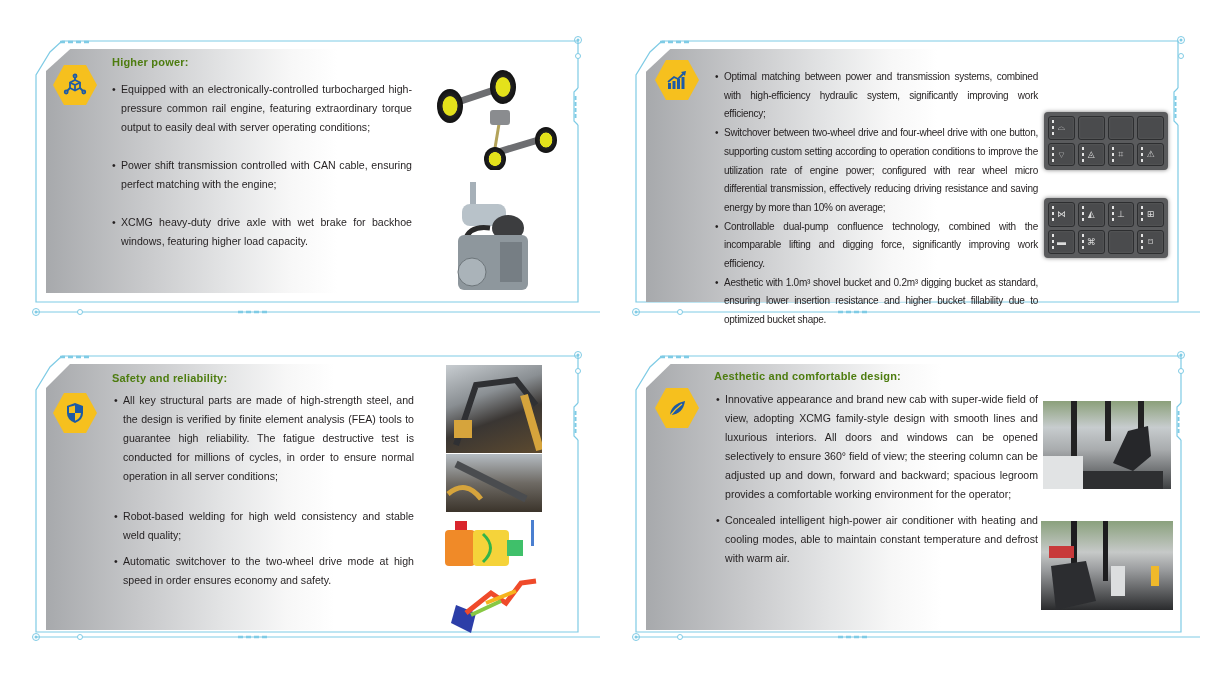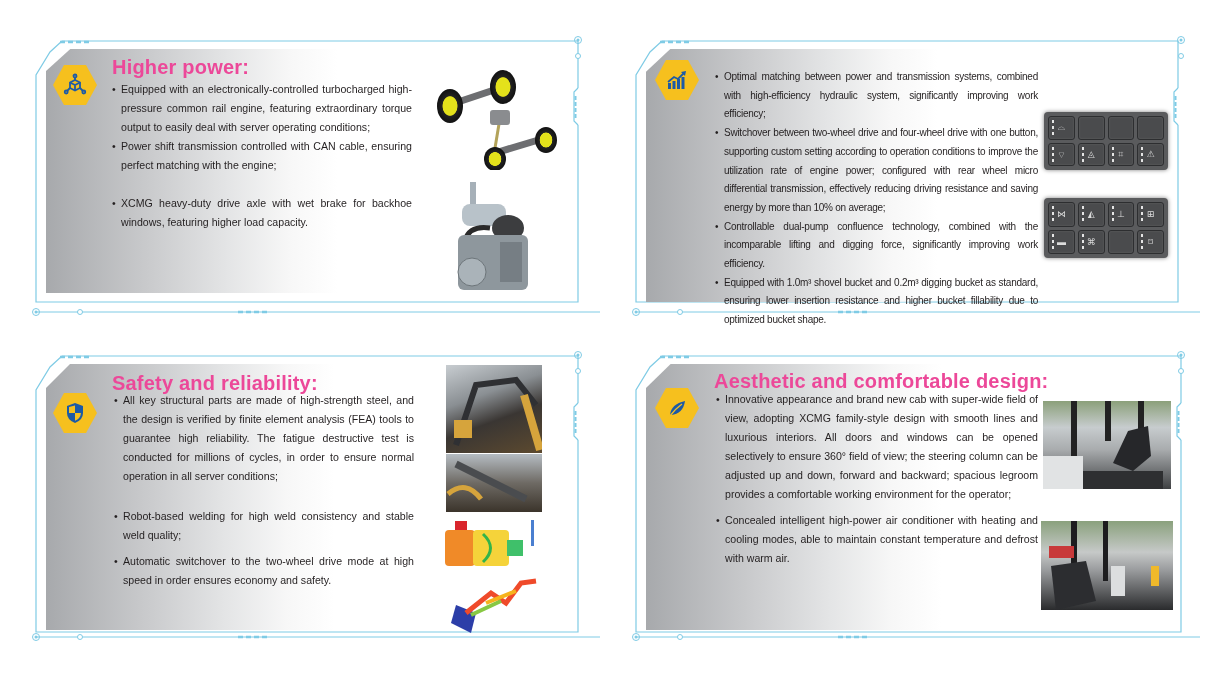--- a/index.html
+++ b/index.html
@@ -16,21 +16,21 @@
 
     .hex {
       position: absolute; width: 44px; height: 40px;
       background: #f6c01e;
       clip-path: polygon(25% 0, 75% 0, 100% 50%, 75% 100%, 25% 100%, 0 50%);
       display: flex; align-items: center; justify-content: center;
     }
     .hex svg { width: 24px; height: 24px; }
 
     .title {
-      position: absolute; font-weight: bold; color: #ec4899; font-size: 20px; letter-spacing: 0.2px;
+      position: absolute; font-weight: bold; color: #4d7c0f; font-size: 11px; letter-spacing: 0.2px;
       white-space: nowrap;
     }
     .bullets { position: absolute; list-style: none; font-size: 10.6px; line-height: 19px; color: #231f20; }
     .bullets.tight { font-size: 10px; line-height: 18.7px; letter-spacing: -0.25px; }
     .bullets li { position: relative; padding-left: 9px; text-align: justify; }
     .bullets li::before { content: "•"; position: absolute; left: 0; top: 0; }
 
     .img-box { position: absolute; overflow: hidden; }
 
     
@@ -74,21 +74,21 @@
       <line x1="12" y1="7" x2="12" y2="4"></line>
         <circle cx="12" cy="3" r="1.5"></circle>
       <line x1="7" y1="15" x2="4" y2="18"></line>
         <circle cx="3.2" cy="19" r="1.5"></circle>
       <line x1="17" y1="15" x2="20" y2="18"></line>
         <circle cx="20.8" cy="19" r="1.5"></circle>
     </svg>
   </div>
   <div class="title" style="left:112px;top:56px;">Higher power:</div>
   <ul class="bullets" style="left:112px;top:80px;width:300px;">
-    <li style="">Equipped with an electronically-controlled turbocharged high-pressure common rail engine, featuring extraordinary torque output to easily deal with server operating conditions;</li>
+    <li style="margin-bottom:19px;">Equipped with an electronically-controlled turbocharged high-pressure common rail engine, featuring extraordinary torque output to easily deal with server operating conditions;</li>
     <li style="margin-bottom:19px;">Power shift transmission controlled with CAN cable, ensuring perfect matching with the engine;</li>
     <li>XCMG heavy-duty drive axle with wet brake for backhoe windows, featuring higher load capacity.</li>
   </ul>
 
   <div class="img-box" style="left:425px;top:58px;width:135px;height:112px;">
     <svg width="135" height="112" viewBox="0 0 135 112">
       <defs>
           <radialGradient id="tire" cx="50%" cy="50%" r="50%">
             <stop offset="55%" stop-color="#e4e21b"></stop>
             <stop offset="60%" stop-color="#222"></stop>
@@ -142,21 +142,21 @@
       <rect x="12" y="11" width="3" height="10"></rect>
         <rect x="16.5" y="9" width="3" height="12"></rect>
       <path d="M3 14 L9 9 L13 11 L19 5" stroke="#1c5aa6" stroke-width="1.8" fill="none"></path>
       <path d="M16 4 L21 3 L20 8 Z"></path>
     </svg>
   </div>
   <ul class="bullets tight" style="left:115px;top:68px;width:323px;">
     <li>Optimal matching between power and transmission systems, combined with high-efficiency hydraulic system, significantly improving work efficiency;</li>
     <li>Switchover between two-wheel drive and four-wheel drive with one button, supporting custom setting according to operation conditions to improve the utilization rate of engine power; configured with rear wheel micro differential transmission, effectively reducing driving resistance and saving energy by more than 10% on average;</li>
     <li>Controllable dual-pump confluence technology, combined with the incomparable lifting and digging force, significantly improving work efficiency.</li>
-    <li>Equipped with 1.0m³ shovel bucket and 0.2m³ digging bucket as standard, ensuring lower insertion resistance and higher bucket fillability due to optimized bucket shape.</li>
+    <li>Aesthetic with 1.0m³ shovel bucket and 0.2m³ digging bucket as standard, ensuring lower insertion resistance and higher bucket fillability due to optimized bucket shape.</li>
   </ul>
   <div class="btn-panel" style="left:444px;top:112px;width:124px;height:58px;">
     <div class="btn-key">
         <span class="led"></span>
         <span>⌓</span>
       </div>
     <div class="btn-key">
         <span></span>
       </div>
     <div class="btn-key">

